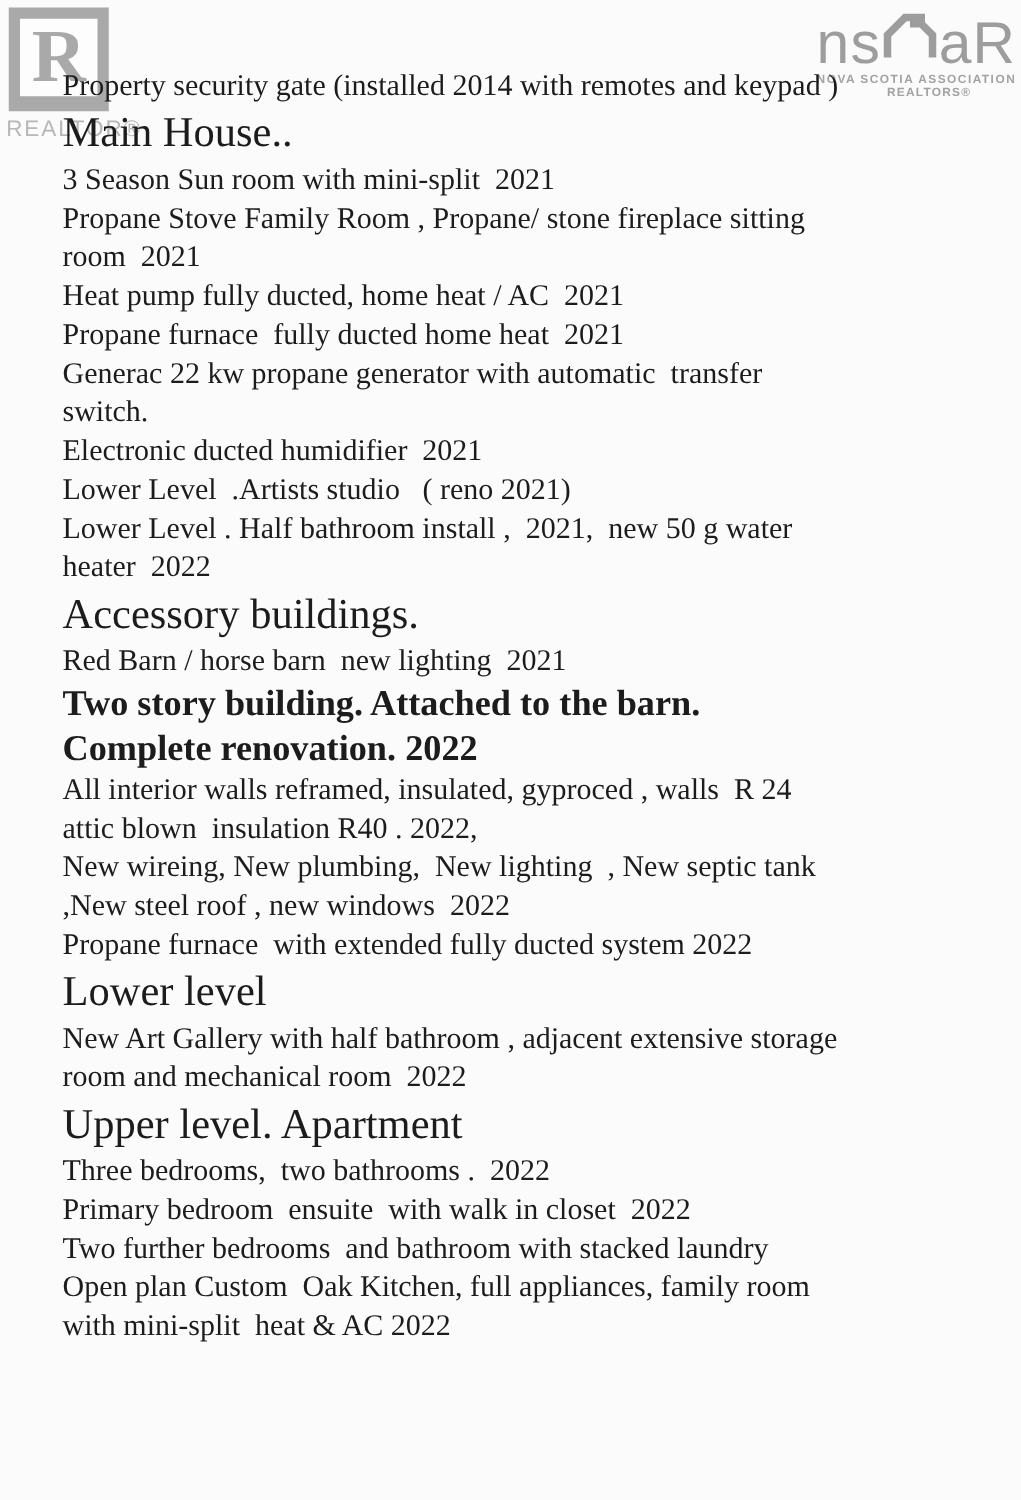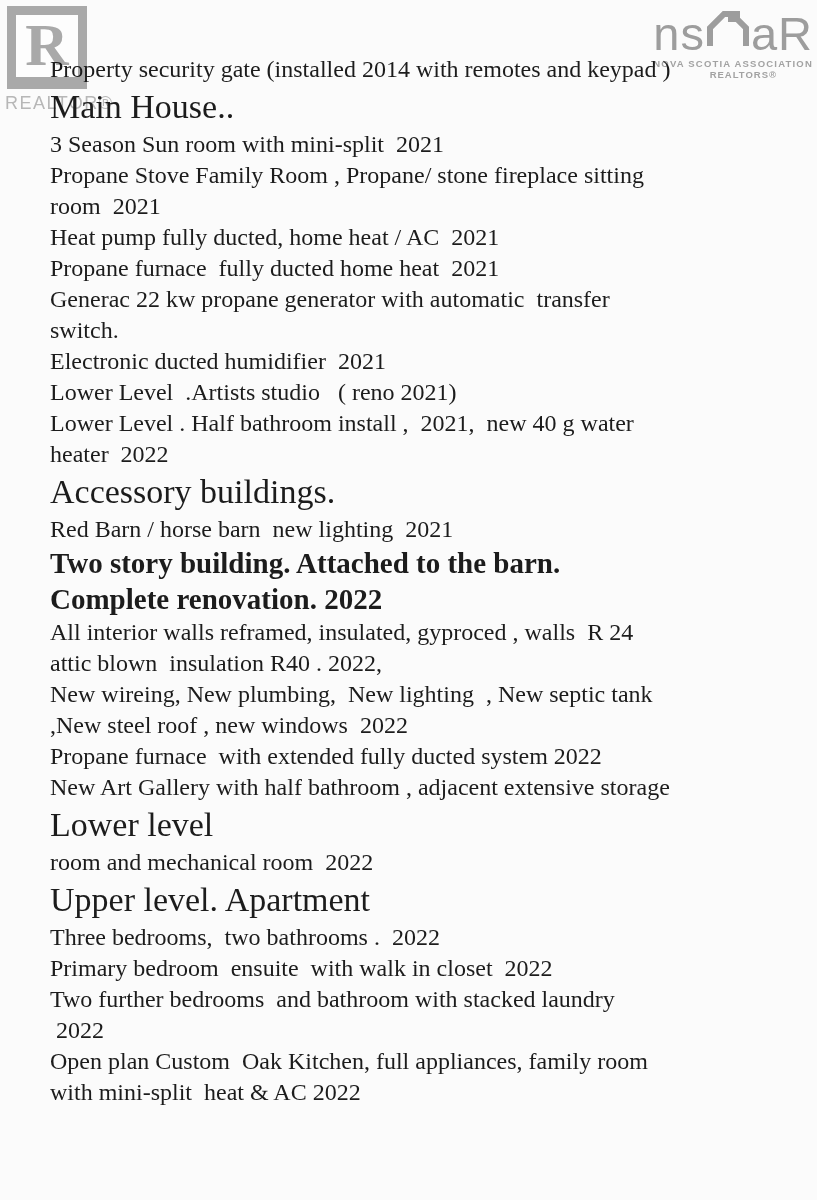--- a/index.html
+++ b/index.html
@@ -96,36 +96,35 @@
       <div class="line h1">Main House..</div>
       <div class="line body">3 Season Sun room with mini-split  2021</div>
       <div class="line body">Propane Stove Family Room , Propane/ stone fireplace sitting</div>
       <div class="line body">room  2021</div>
       <div class="line body">Heat pump fully ducted, home heat / AC  2021</div>
       <div class="line body">Propane furnace  fully ducted home heat  2021</div>
       <div class="line body">Generac 22 kw propane generator with automatic  transfer</div>
       <div class="line body">switch.</div>
       <div class="line body">Electronic ducted humidifier  2021</div>
       <div class="line body">Lower Level  .Artists studio   ( reno 2021)</div>
-      <div class="line body">Lower Level . Half bathroom install ,  2021,  new 40 g water</div>
+      <div class="line body">Lower Level . Half bathroom install ,  2021,  new 50 g water</div>
       <div class="line body">heater  2022</div>
       <div class="line h1">Accessory buildings.</div>
       <div class="line body">Red Barn / horse barn  new lighting  2021</div>
       <div class="line h2">Two story building. Attached to the barn.</div>
       <div class="line h2">Complete renovation. 2022</div>
       <div class="line body">All interior walls reframed, insulated, gyproced , walls  R 24</div>
       <div class="line body">attic blown  insulation R40 . 2022,</div>
       <div class="line body">New wireing, New plumbing,  New lighting  , New septic tank</div>
       <div class="line body">,New steel roof , new windows  2022</div>
       <div class="line body">Propane furnace  with extended fully ducted system 2022</div>
+      <div class="line h1">Lower level</div>
       <div class="line body">New Art Gallery with half bathroom , adjacent extensive storage</div>
-      <div class="line h1">Lower level</div>
       <div class="line body">room and mechanical room  2022</div>
       <div class="line h1">Upper level. Apartment</div>
       <div class="line body">Three bedrooms,  two bathrooms .  2022</div>
       <div class="line body">Primary bedroom  ensuite  with walk in closet  2022</div>
       <div class="line body">Two further bedrooms  and bathroom with stacked laundry</div>
-      <div class="line body"> 2022</div>
       <div class="line body">Open plan Custom  Oak Kitchen, full appliances, family room</div>
       <div class="line body">with mini-split  heat &amp; AC 2022</div>
     </div>
 
 </div>
 
 </body></html>

